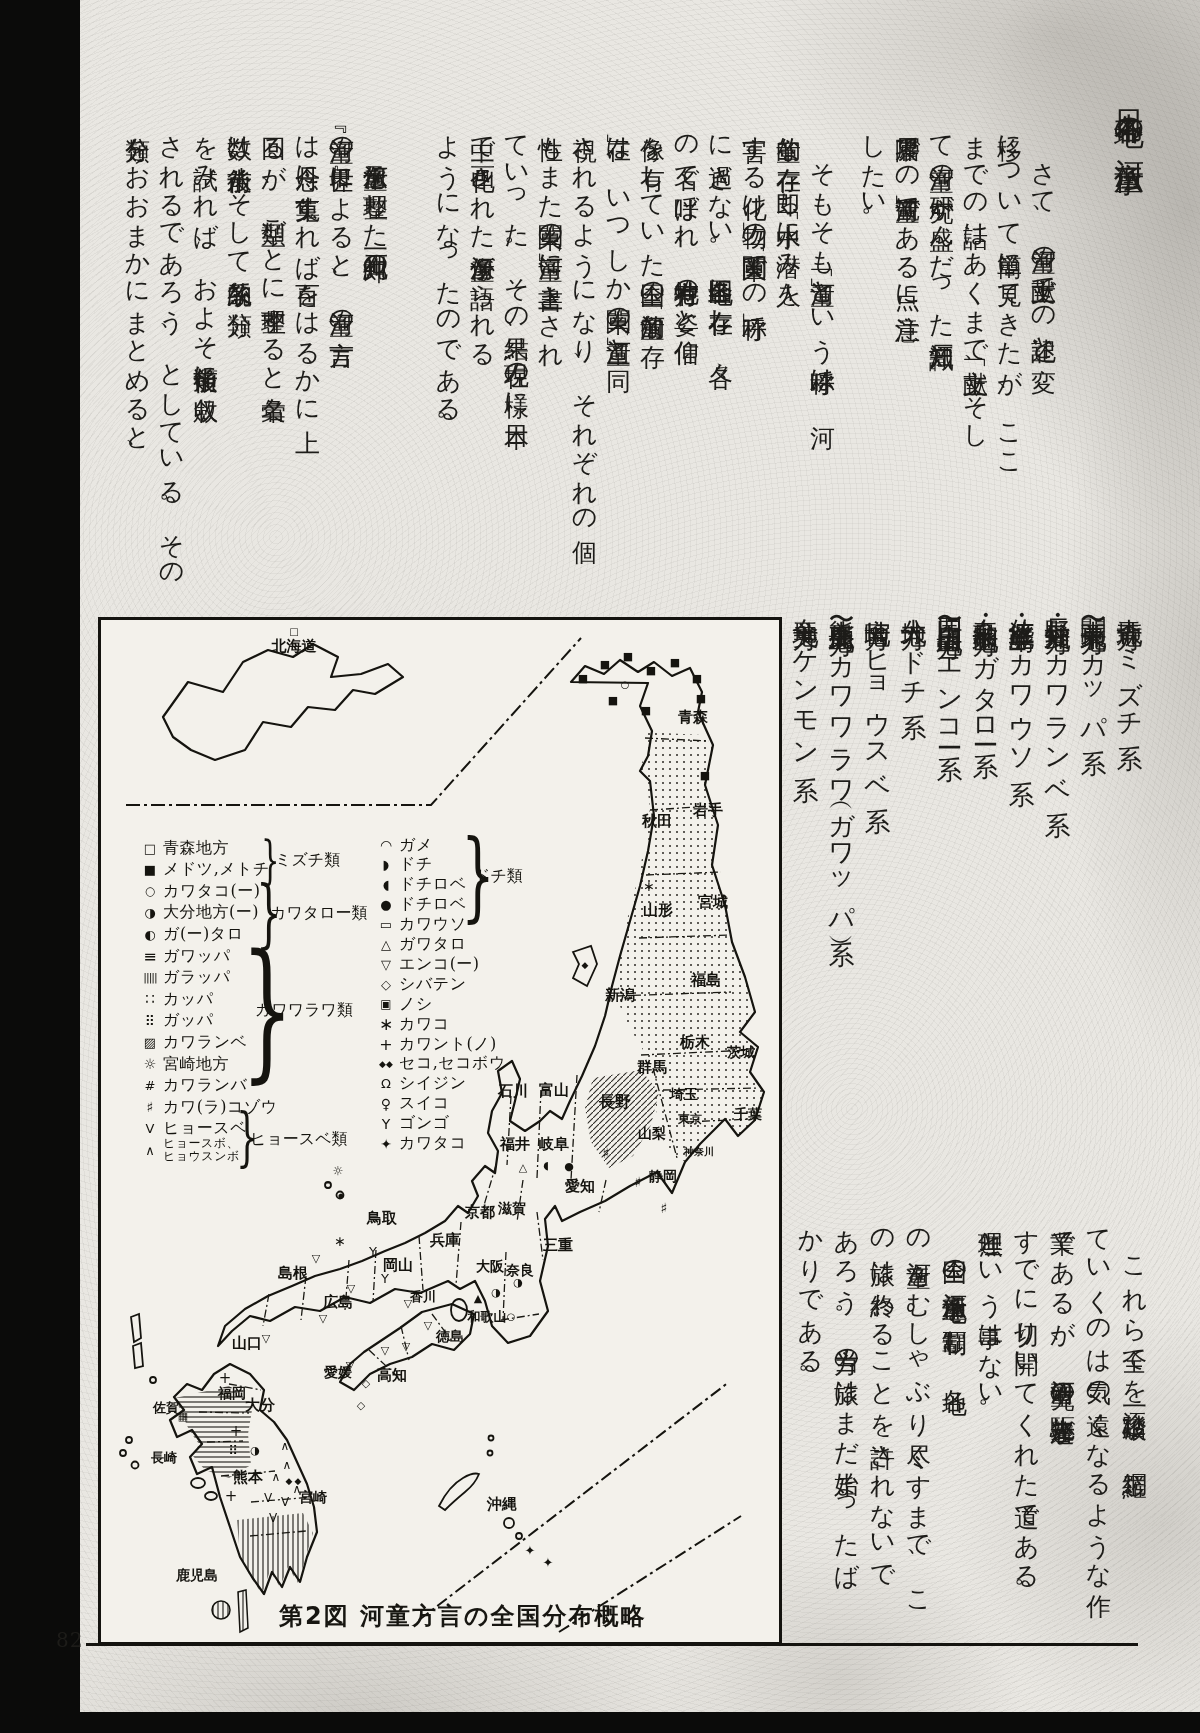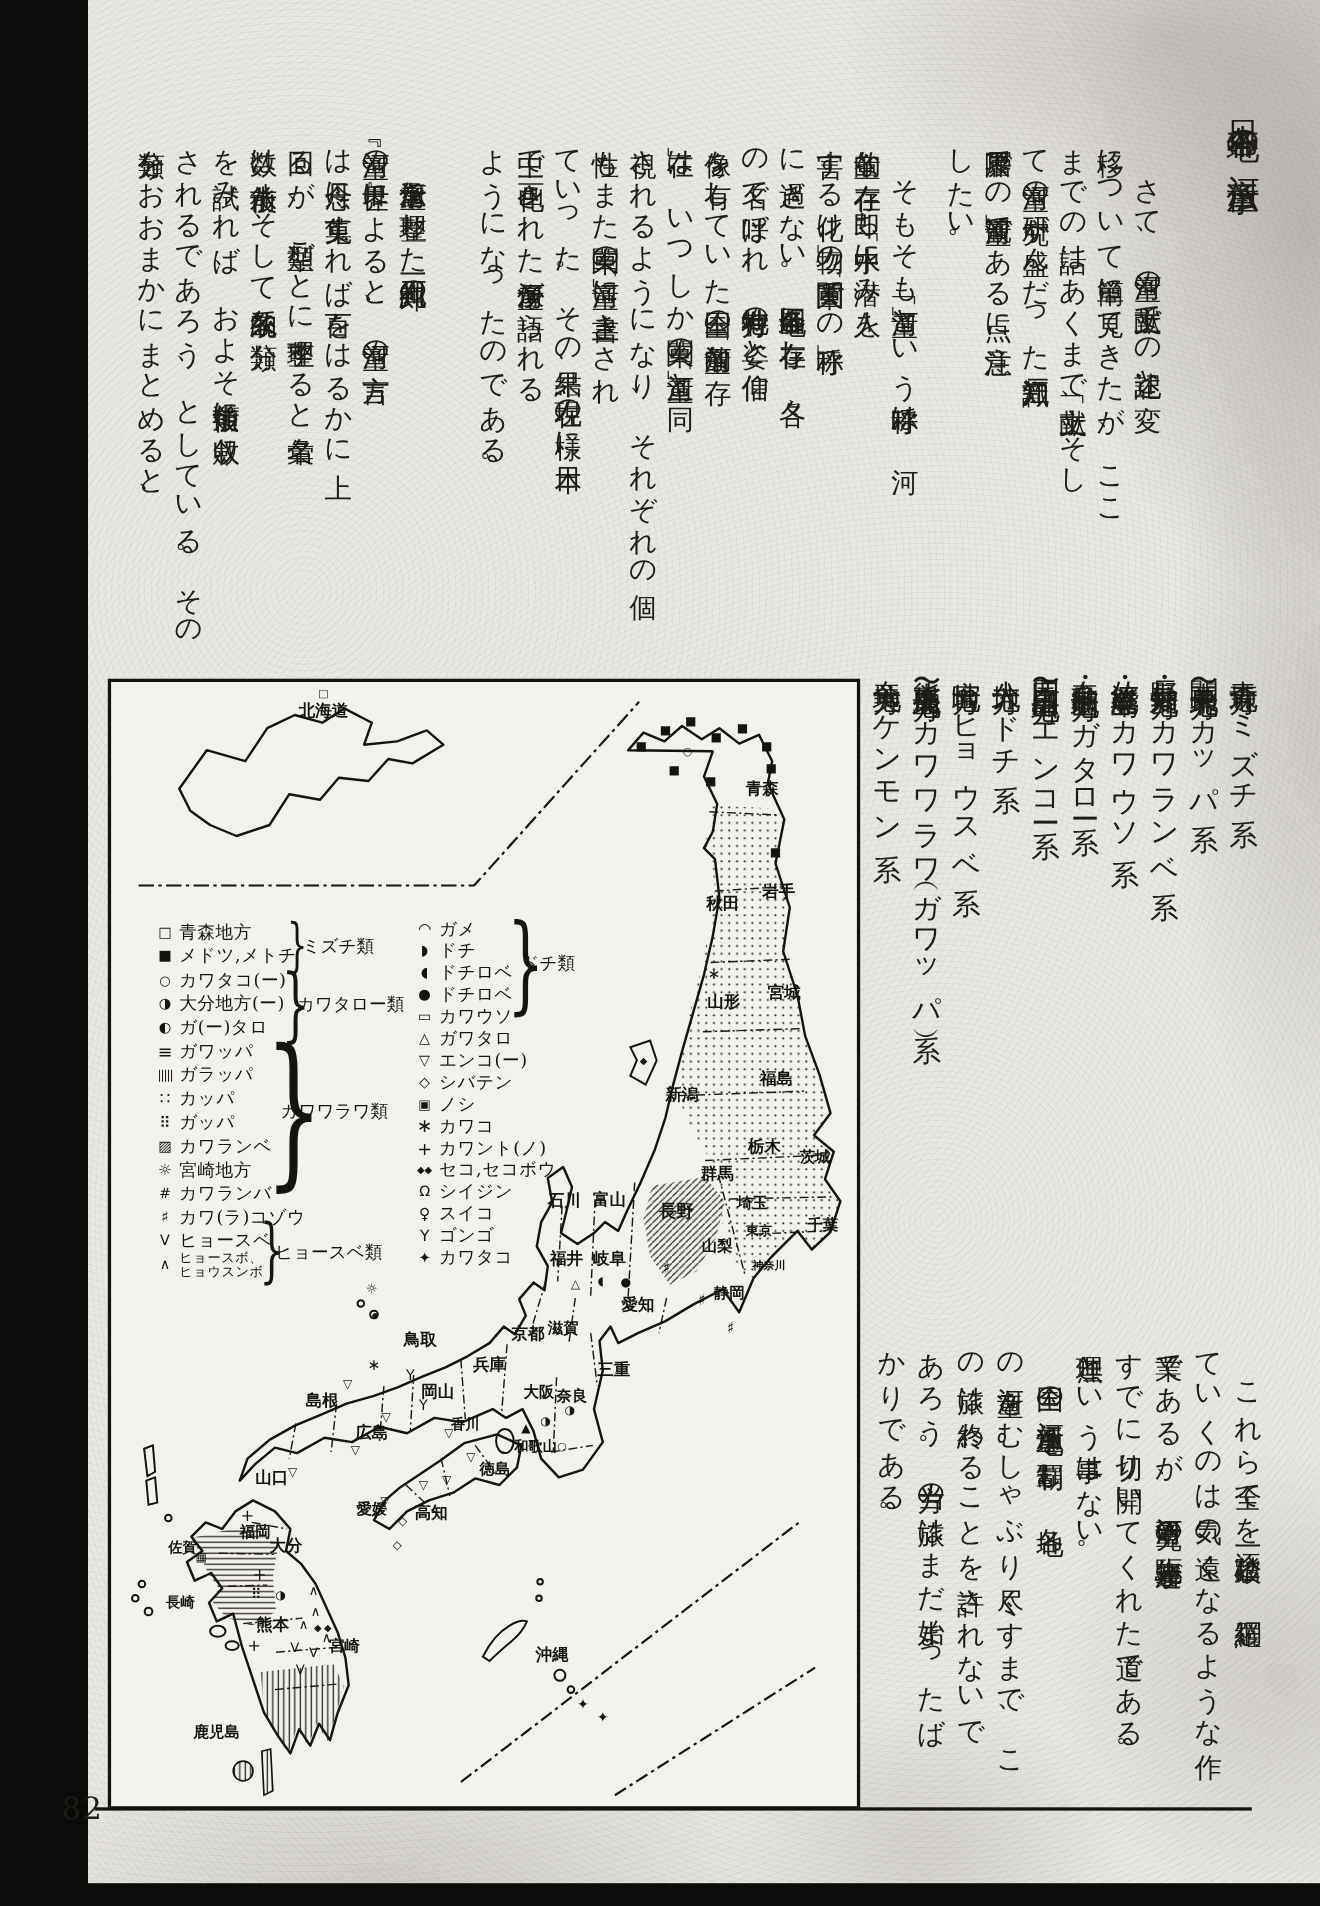--- a/index.html
+++ b/index.html
@@ -49,21 +49,21 @@
   #legend-left{left:36px;top:217px;width:236px;height:336px;}
   #legend-right{left:272px;top:214px;width:200px;height:330px;}
   .lgrow{position:absolute;left:0;height:22px;display:flex;align-items:center;white-space:nowrap;}
   .lgsym{width:26px;text-align:center;font-family:"DejaVu Sans","Liberation Sans",sans-serif;flex:0 0 26px;}
   .lglab{font-size:16px;letter-spacing:.5px;}
   .lglab.two{font-size:12px;line-height:13px;}
   .lgbrace{position:absolute;font-family:"DejaVu Serif",serif;transform-origin:left center;color:#15140f;}
   .lggroup{position:absolute;font-size:16px;white-space:nowrap;}
 
   .rule{position:absolute;left:86px;top:1643px;width:1052px;height:3px;background:#14130f;}
-  .pagenum{position:absolute;left:56px;top:1628px;font-size:28px;letter-spacing:1px;}
+  .pagenum{position:absolute;left:56px;top:1628px;font-size:20px;letter-spacing:1px;}
   .bottom-caption{
     position:absolute;left:97px;top:1660px;font-size:28px;letter-spacing:6.5px;white-space:nowrap;color:#23221e;
   }
 </style>
 </head>
 <body>
 
 <div class="page">
   <div class="band-left"></div>
   <div class="band-bottom"></div>
@@ -439,17 +439,18 @@
           <span class="lglab">ゴンゴ</span>
         </div>
         <div class="lgrow" style="top: 298.5px;">
           <span class="lgsym" style="font-size: 14px; letter-spacing: 0px;">✦</span>
           <span class="lglab">カワタコ</span>
         </div>
         <div class="lgbrace" style="left: 88px; top: 0px; height: 84px; line-height: 84px; font-size: 97px; transform: scaleX(0.55);">}</div>
         <div class="lggroup" style="left: 101px; top: 32px;">ドチ類</div>
       </div>
 
+    <div class="fig-caption">第2図 河童方言の全国分布概略</div>
   </div>
 
   <div class="rule"></div>
   <div class="pagenum">82</div>
 </div>
 
 </body></html>

